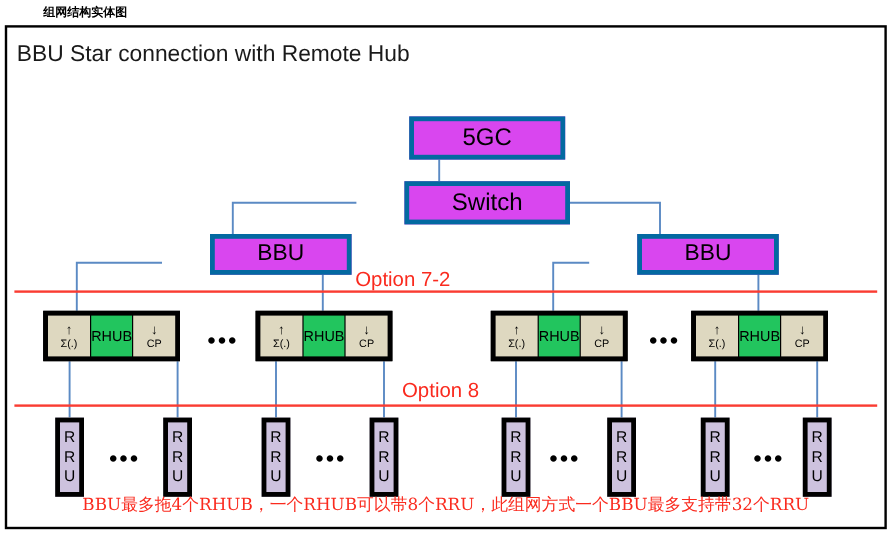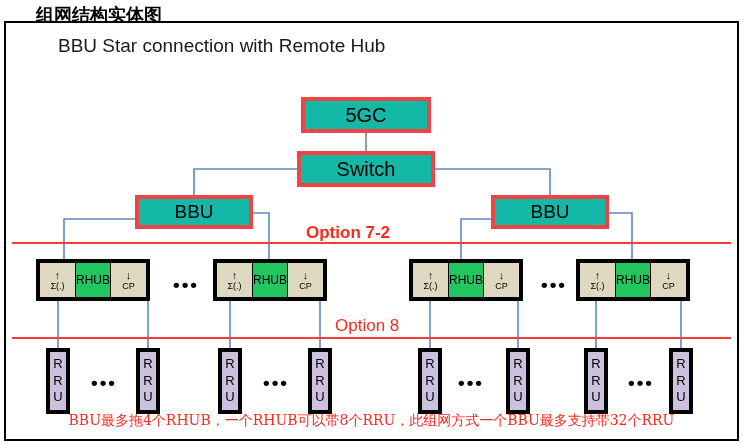--- a/index.html
+++ b/index.html
@@ -12,21 +12,21 @@
     height: 445px;
     font-family: "Liberation Sans", sans-serif;
     position: relative;
     overflow: hidden;
   }
 
   .doc-title {
     position: absolute;
     left: 36px;
     top: 3px;
-    font-size: 18px;
+    font-size: 10px;
     font-weight: bold;
     color: #000000;
     font-family: "DejaVu Sans", sans-serif;
     letter-spacing: 0px;
     white-space: nowrap;
   }
 
   .frame {
     position: absolute;
     left: 4px;
@@ -46,33 +46,33 @@
     height: 416px;
   }
 
   .heading {
     position: absolute;
     left: 8px;
     top: 12px;
     font-size: 19px;
     color: #1a1a1a;
     white-space: nowrap;
-    margin-left: 44px;
   }
 
   
   .node {
     position: absolute;
-    background: #14b8a6;
-    border: 4px solid #ef4444;
+    background: #d946ef;
+    border: 4px solid #0369a1;
     box-sizing: border-box;
     display: flex;
     align-items: center;
     justify-content: center;
     color: #000000;
+    margin-left: 40px;
   }
   .node-5gc   { left: 295px; top: 74px;  width: 130px; height: 36px; font-size: 20px; }
   .node-switch{ left: 291px; top: 128px; width: 138px; height: 36px; font-size: 20px; }
   .node-bbu-l { left: 129px; top: 172px; width: 118px; height: 34px; font-size: 19px; }
   .node-bbu-r { left: 485px; top: 172px; width: 118px; height: 34px; font-size: 19px; }
 
   
   .rhub-unit {
     position: absolute;
     top: 236px;
@@ -141,21 +141,21 @@
   }
   .red-line.l1 { top: 219px; }
   .red-line.l2 { top: 314px; }
 
   .option-label {
     position: absolute;
     color: #fa2a1e;
     font-size: 17px;
     white-space: nowrap;
   }
-  .option-1 { left: 300px; top: 200px; font-weight: bold; }
+  .option-1 { left: 290px; top: 200px; }
   .option-2 { left: 329px; top: 293px; }
 
   .caption {
     position: absolute;
     left: 0;
     top: 389px;
     width: 731px;
     text-align: center;
     color: #fa2a1e;
     font-size: 14px;

